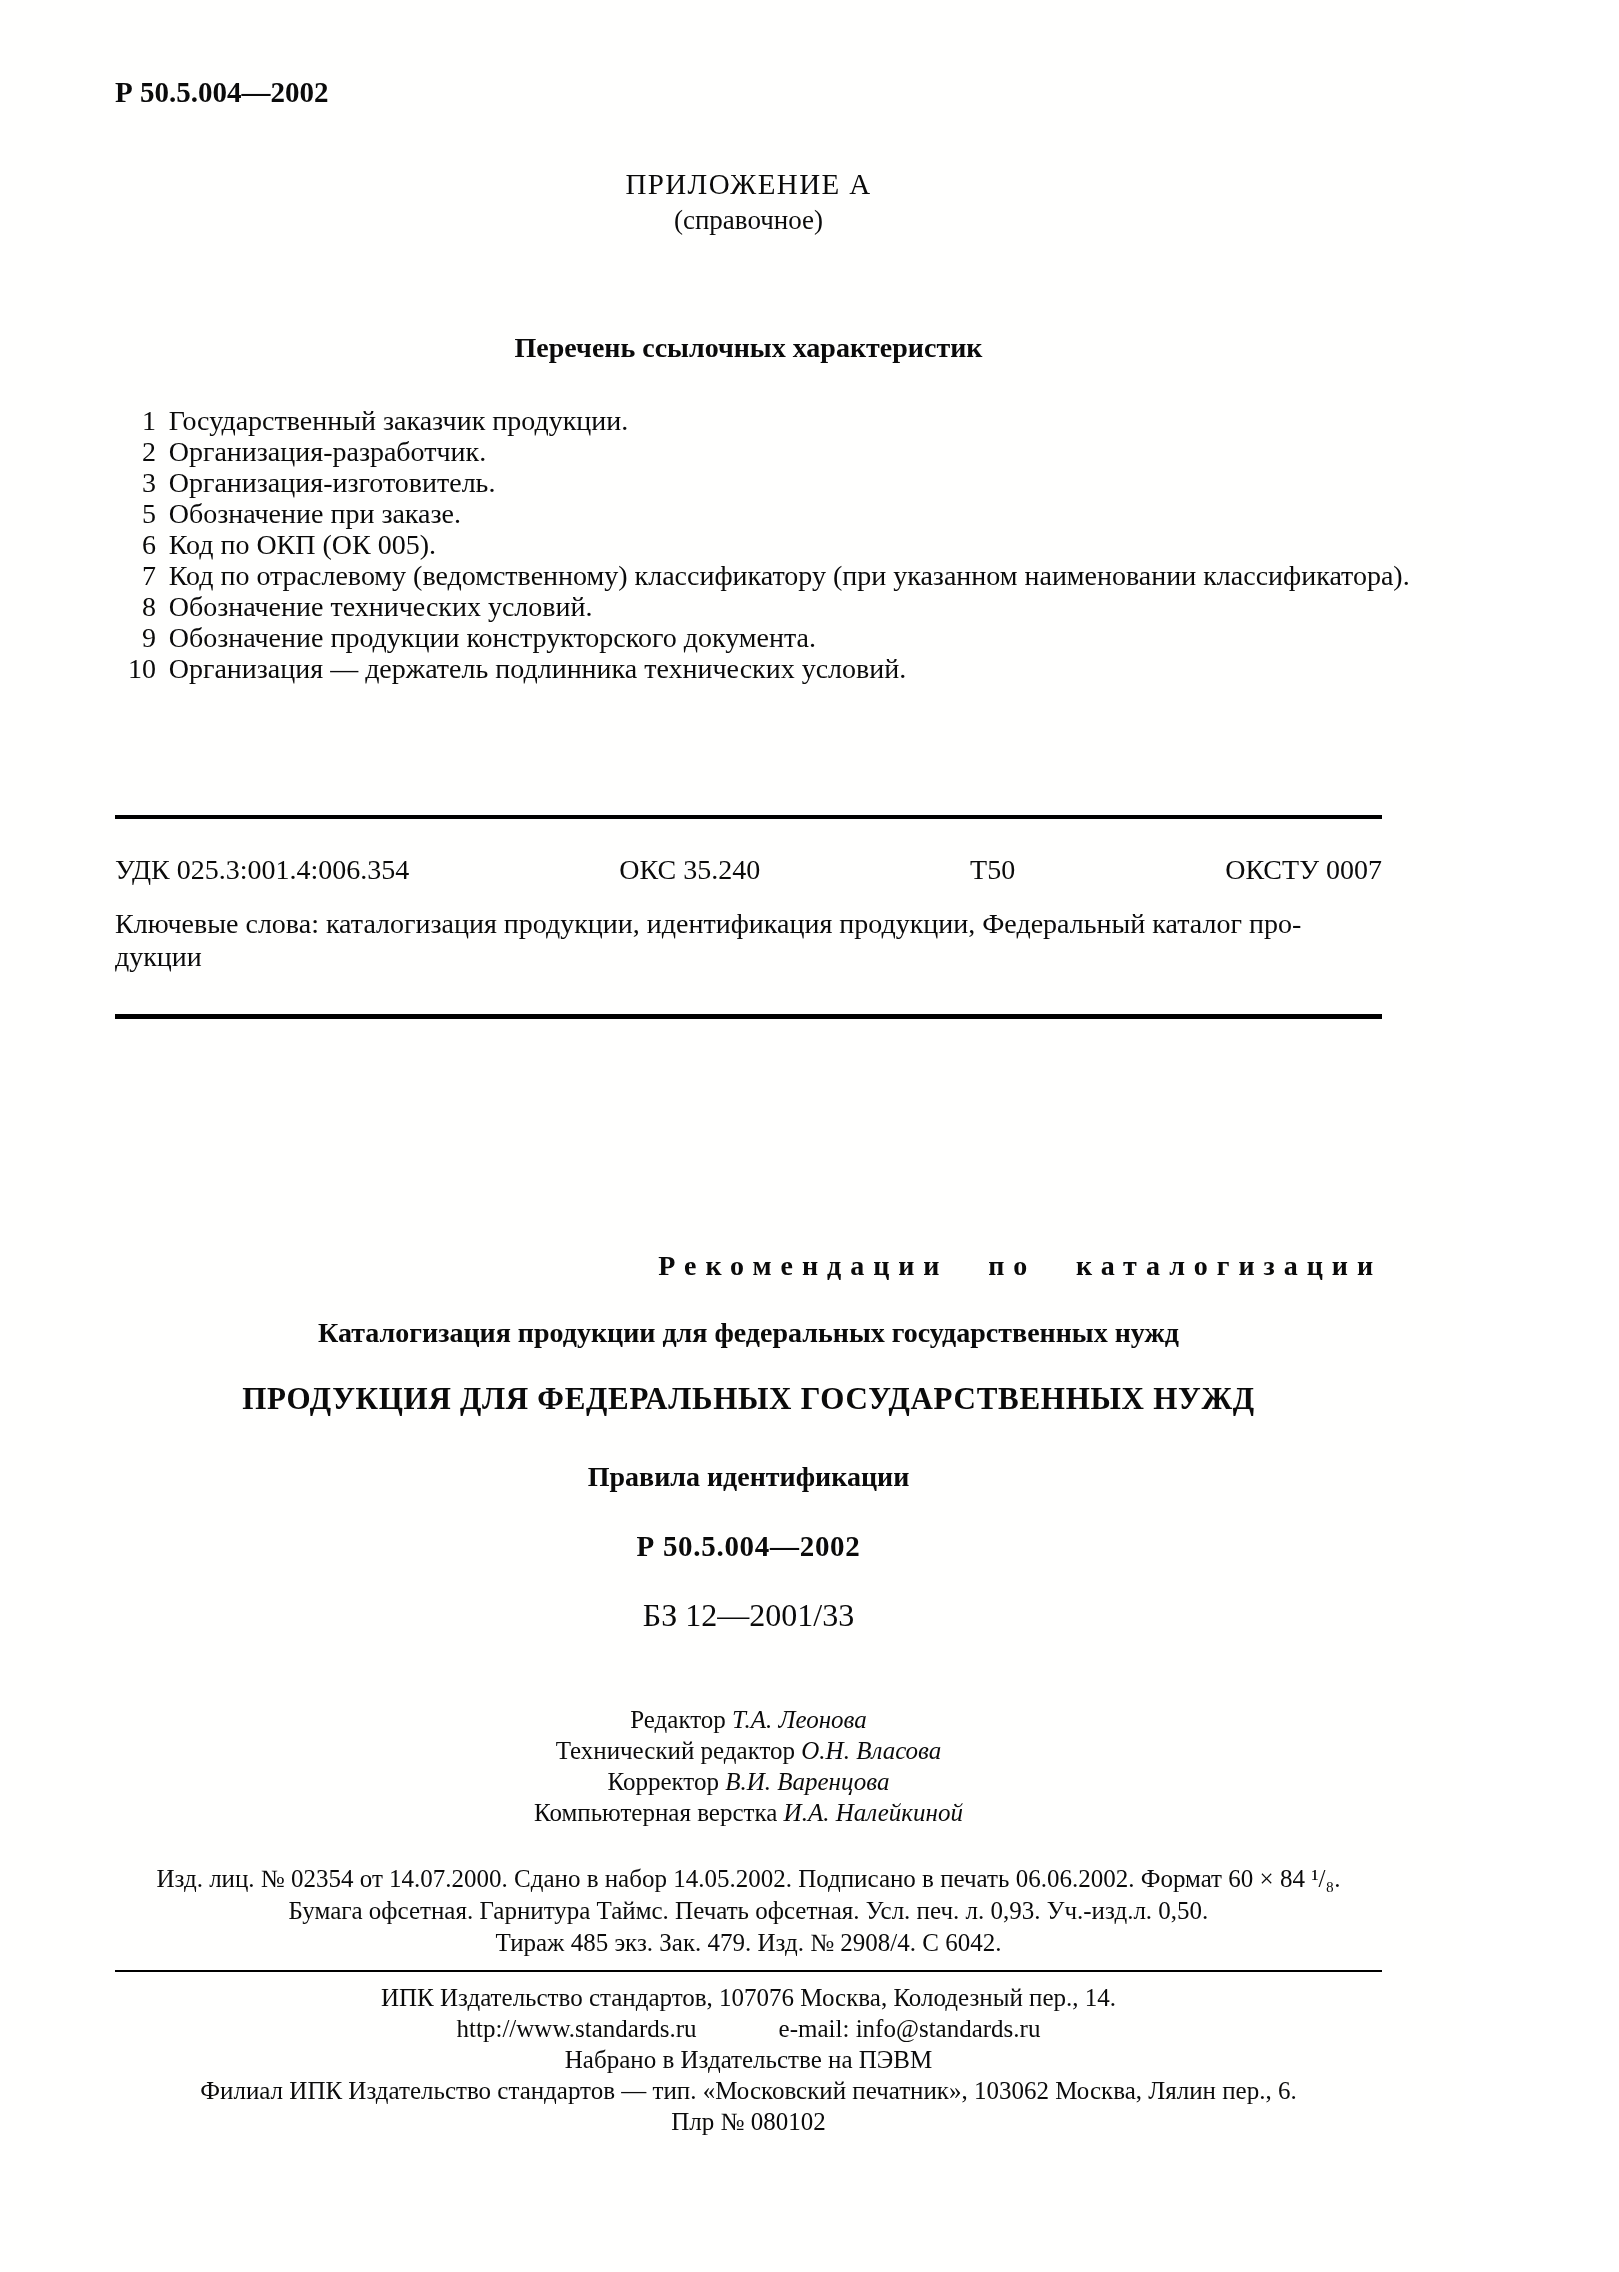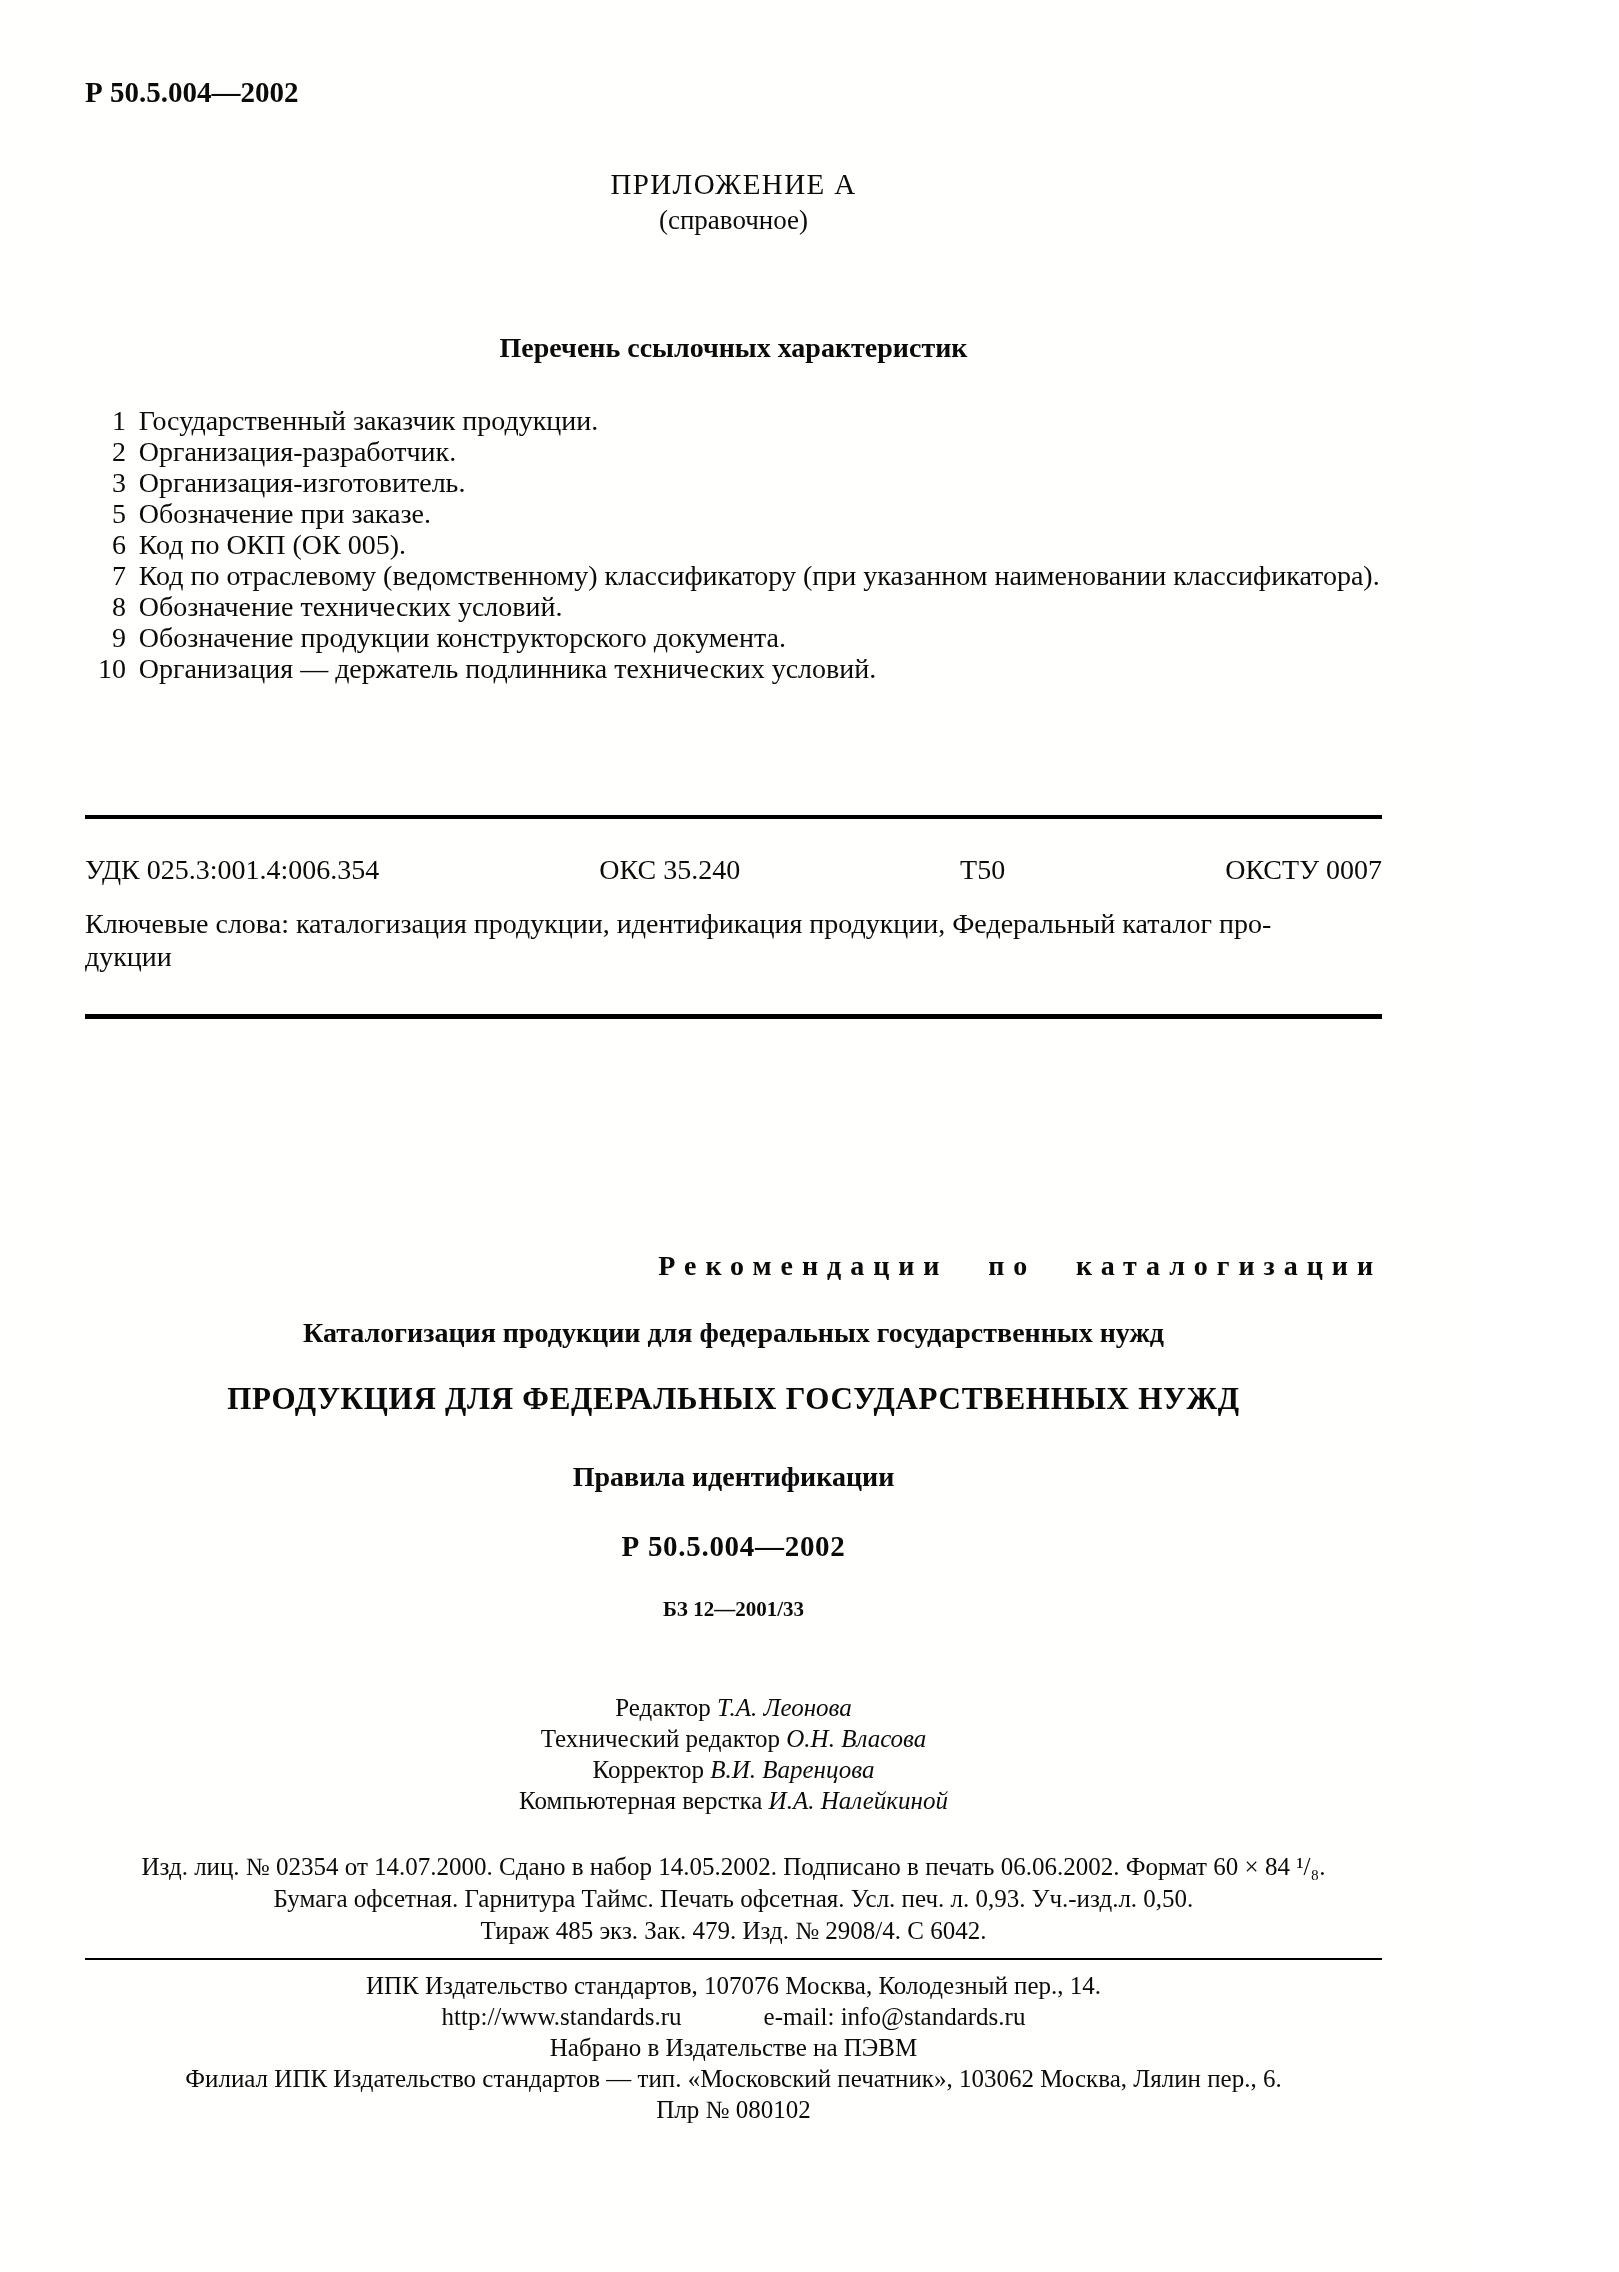--- a/index.html
+++ b/index.html
@@ -6,21 +6,21 @@
   html, body { background:#ffffff; }
   body {
     width:1619px; height:2273px;
     font-family:"Liberation Serif","DejaVu Serif",serif;
     color:#0b0b0b;
     position:relative;
   }
   .page {
     width:1465px; height:2273px;
     background:#fffffe;
-    padding:76px 83px 0 85px;
+    padding:76px 83px 0 115px;
     overflow:hidden;
   }
   .center { text-align:center; }
 
   .doc-number { font-size:29px; font-weight:700; }
 
   .appendix-title { margin-top:59px; font-size:29px; letter-spacing:1.4px; }
   .appendix-sub   { margin-top:4.2px; font-size:27px;text-align:center; }
 
   .section-title  { margin-top:96px; font-size:28px; font-weight:700; }
@@ -44,21 +44,21 @@
   .keywords { margin-top:21px; font-size:28px; line-height:33px; }
 
   .series-title {
     margin-top:231px; font-size:28px; font-weight:700;
     letter-spacing:0.32em; word-spacing:0.85em;text-align:right;
   }
   .colophon-sub  { margin-top:35px; font-size:28px; font-weight:700; }
   .colophon-caps { margin-top:32px; font-size:31px; font-weight:700; letter-spacing:0.7px; }
   .colophon-rules{ margin-top:44px; font-size:28px; font-weight:700; }
   .colophon-num  { margin-top:37px; font-size:29px; font-weight:700; letter-spacing:0.7px; }
-  .colophon-bz   { margin-top:34px; font-size:21px; font-weight:700; }
+  .colophon-bz   { margin-top:34px; font-size:32px; font-weight:400; }
 
   .credits { margin-top:70px; font-size:25px; line-height:31px; }
   .credits .name { font-style:italic; }
 
   .imprint { margin-top:35px; font-size:25px; line-height:32px; }
 
   .publisher { margin-top:9.8px; font-size:25px; line-height:31px; }
   .web-row {
     display:flex; justify-content:center; gap:82px; align-items:baseline;
   }

